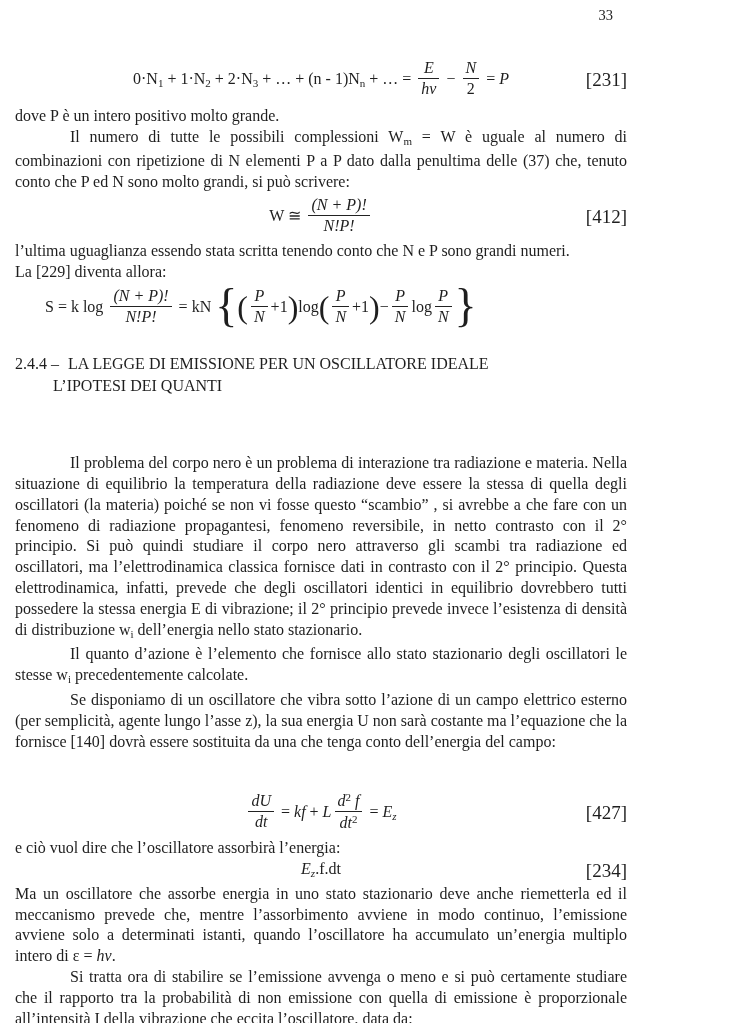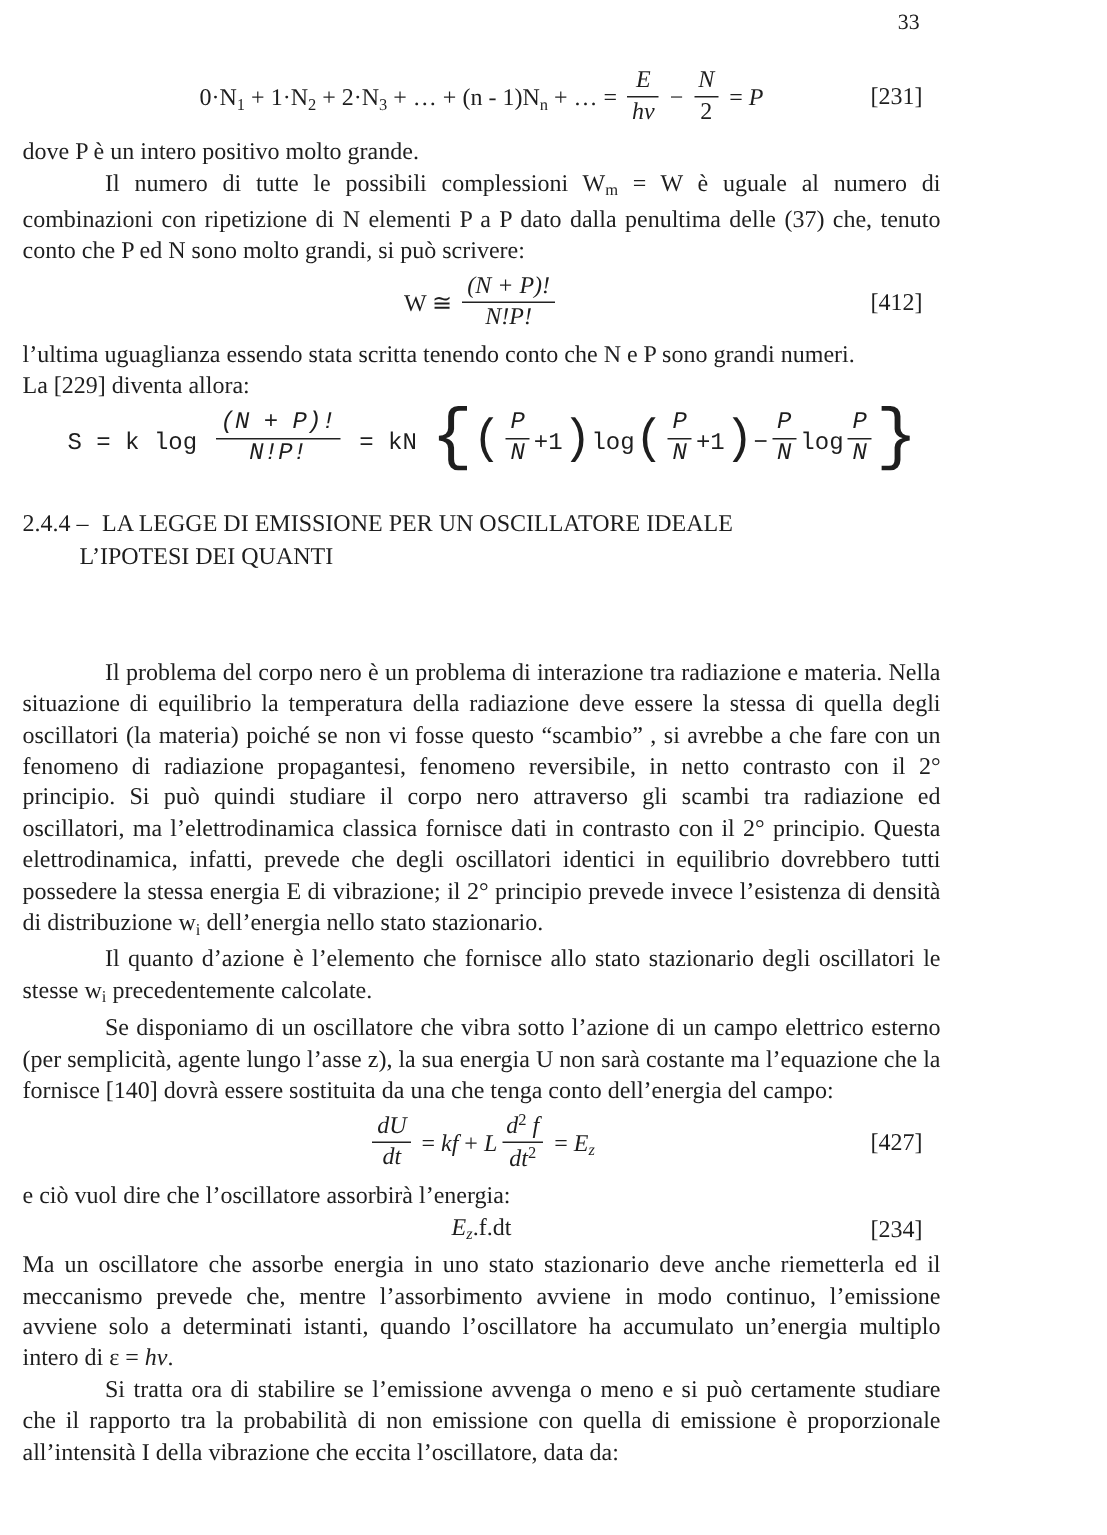--- a/index.html
+++ b/index.html
@@ -8,25 +8,25 @@
     background:#ffffff; color:#1e1e1e;
     font-family:"Liberation Serif", serif;
   }
   .page { position:relative; width:710px; height:1023px; background:#ffffff; }
   .content { position:absolute; left:15px; top:0; width:612px; font-size:16px; line-height:20.8px; }
   p { margin:0; text-align:justify; }
   .indent { text-indent:55px; }
   .pagenum { text-align:right; padding:6px 14px 0 0; font-size:14.5px; line-height:18px; }
 
   .eq-row { position:relative; text-align:center; }
-  .eq-label { position:absolute; right:12px; top:50%; transform:translateY(-50%); font-size:16px; }
-  .eq231-row { margin-top:16px; padding:7px 0 6px; }
+  .eq-label { position:absolute; right:0; top:50%; transform:translateY(-50%); font-size:19px; }
+  .eq231-row { margin-top:30px; padding:7px 0 6px; }
   .eq232-row { padding:5px 0 4px; }
-  .eqS-row   { text-align:left; padding:7px 0 5px 30px;font-family:Liberation Mono, monospace; }
-  .eq233-row { padding:5px 0 4px; }
+  .eqS-row   { text-align:left; padding:7px 0 5px 30px; }
+  .eq233-row { padding:5px 0 4px;margin-top:36px; }
   .eq234-row { padding:0; }
 
   .frac { display:inline-block; vertical-align:middle; text-align:center; line-height:1.12; margin:0 3px; position:relative; top:-2px; }
   .frac .fn { display:block; padding:0 3px 1px; }
   .frac .fd { display:block; border-top:1px solid #222; padding:1px 3px 0; }
 
   .it { font-style:italic; }
   .sb { font-size:11px; vertical-align:-3px; }
   .sp { font-size:11px; vertical-align:5px; }
   .brace { font-size:46px; vertical-align:middle; line-height:0; position:relative; top:-3px; font-weight:400; }

